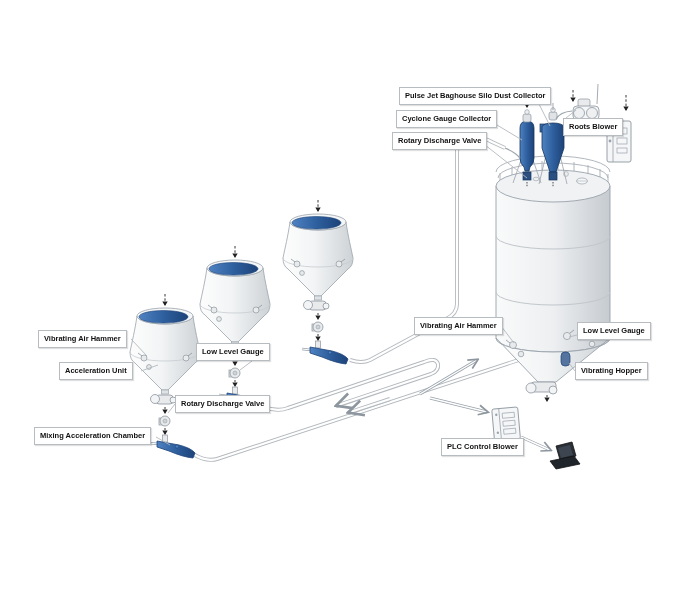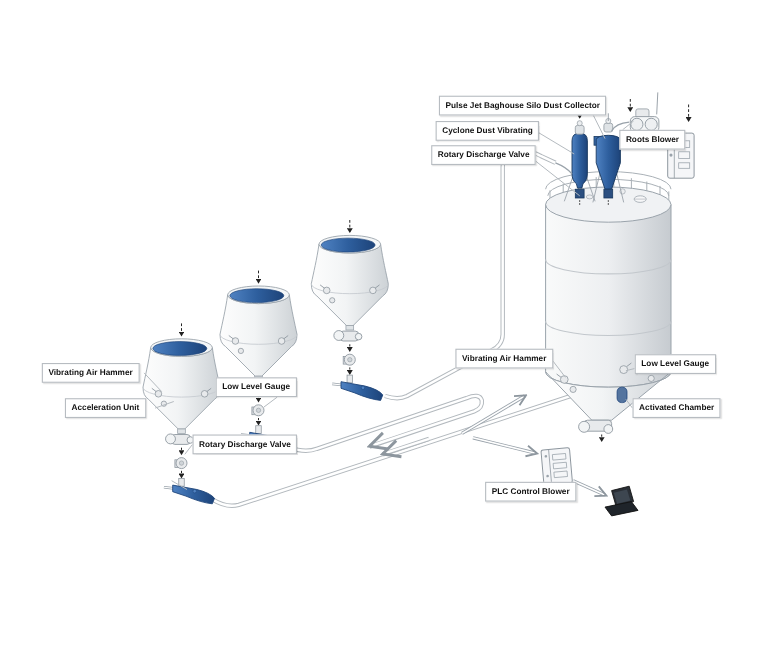--- a/index.html
+++ b/index.html
@@ -233,25 +233,26 @@
     <path d="M252,361 L240,370"></path>
     <path d="M175,404 L168,413"></path>
     <path d="M156,437 L170,445"></path>
     <path d="M501,326 L514,343"></path>
     <path d="M577,335 L569,337"></path>
     <path d="M575,371 L569,363"></path>
   </g>
 </svg>
 
 <div class="lbl" style="left:399px;top:87px">Pulse Jet Baghouse Silo Dust Collector</div>
-<div class="lbl" style="left:396px;top:110px">Cyclone Dust Vibrating</div>
+<div class="lbl" style="left:396px;top:110px">Cyclone Gauge Collector</div>
 <div class="lbl" style="left:392px;top:132px">Rotary Discharge Valve</div>
 <div class="lbl" style="left:563px;top:118px">Roots Blower</div>
 <div class="lbl" style="left:38px;top:330px">Vibrating Air Hammer</div>
 <div class="lbl" style="left:59px;top:362px">Acceleration Unit</div>
 <div class="lbl" style="left:196px;top:343px">Low Level Gauge</div>
 <div class="lbl" style="left:175px;top:395px">Rotary Discharge Valve</div>
+<div class="lbl" style="left:34px;top:427px">Mixing Acceleration Chamber</div>
 <div class="lbl" style="left:414px;top:317px">Vibrating Air Hammer</div>
 <div class="lbl" style="left:577px;top:322px">Low Level Gauge</div>
-<div class="lbl" style="left:575px;top:362px">Activated Chamber</div>
+<div class="lbl" style="left:575px;top:362px">Vibrating Hopper</div>
 <div class="lbl" style="left:441px;top:438px">PLC Control Blower</div>
 
 </div>
 
 </body></html>

